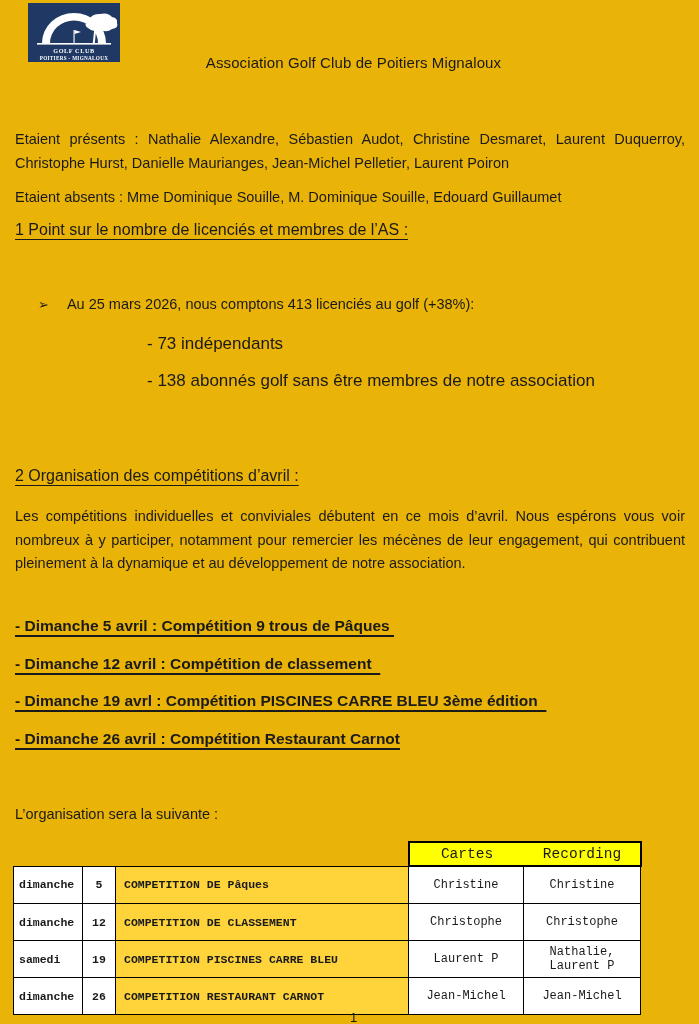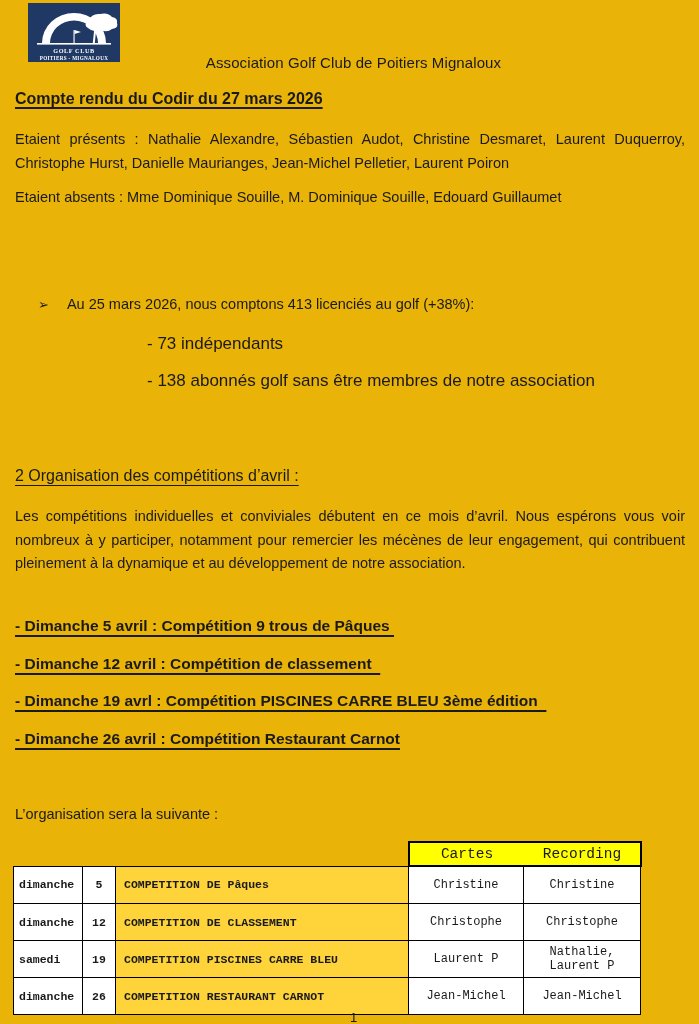--- a/index.html
+++ b/index.html
@@ -61,25 +61,25 @@
       <path d="M60 18 q4 -8 12 -7 q8 -2 12 3 q6 1 5 6 q2 5 -5 6 q-5 4 -11 1 q-8 3 -13 -2 q-5 -3 0 -7 Z" fill="#ffffff"></path>
       <rect x="69" y="24" width="2" height="16" fill="#ffffff" transform="skewX(-6)"></rect>
 
       <text x="46" y="49.5" text-anchor="middle" font-size="6.2" letter-spacing="0.6" fill="#ffffff" font-family="Liberation Serif, DejaVu Serif, serif" font-weight="bold">GOLF CLUB</text>
       <text x="46" y="57" text-anchor="middle" font-size="5.2" letter-spacing="0.3" fill="#ffffff" font-family="Liberation Serif, DejaVu Serif, serif" font-weight="bold">POITIERS - MIGNALOUX</text>
     </svg>
   </div>
 
   <div class="abs doc-title">Association Golf Club de Poitiers Mignaloux</div>
 
-  <div class="abs h-main">Compte rendu du Codir du 27 mars 2026</div>
 
   <div class="abs body-line" style="top:189px;">Etaient absents : Mme Dominique Souille, M. Dominique Souille, Edouard Guillaumet</div>
   <div class="abs body-par" style="top:128px;">Etaient présents : Nathalie Alexandre, Sébastien Audot, Christine Desmaret, Laurent Duquerroy, Christophe Hurst, Danielle Maurianges, Jean-Michel Pelletier, Laurent Poiron</div>
 
+  <div class="abs h-section" style="top:221px;">1 Point sur le nombre de licenciés et membres de l’AS :</div>
 
   <div class="abs bullet-row">
     <span class="bullet-glyph">➢</span>
     <span>Au 25 mars 2026, nous comptons 413 licenciés au golf (+38%):</span>
   </div>
   <div class="abs sub-item" style="top:334px;">- 73 indépendants</div>
   <div class="abs sub-item" style="top:371px;">- 138 abonnés golf sans être membres de notre association</div>
 
   <div class="abs h-section" style="top:467px;">2 Organisation des compétitions d’avril :</div>
   <div class="abs body-par" style="top:505px;">Les compétitions individuelles et conviviales débutent en ce mois d’avril. Nous espérons vous voir nombreux à y participer, notamment pour remercier les mécènes de leur engagement, qui contribuent pleinement à la dynamique et au développement de notre association.</div>

